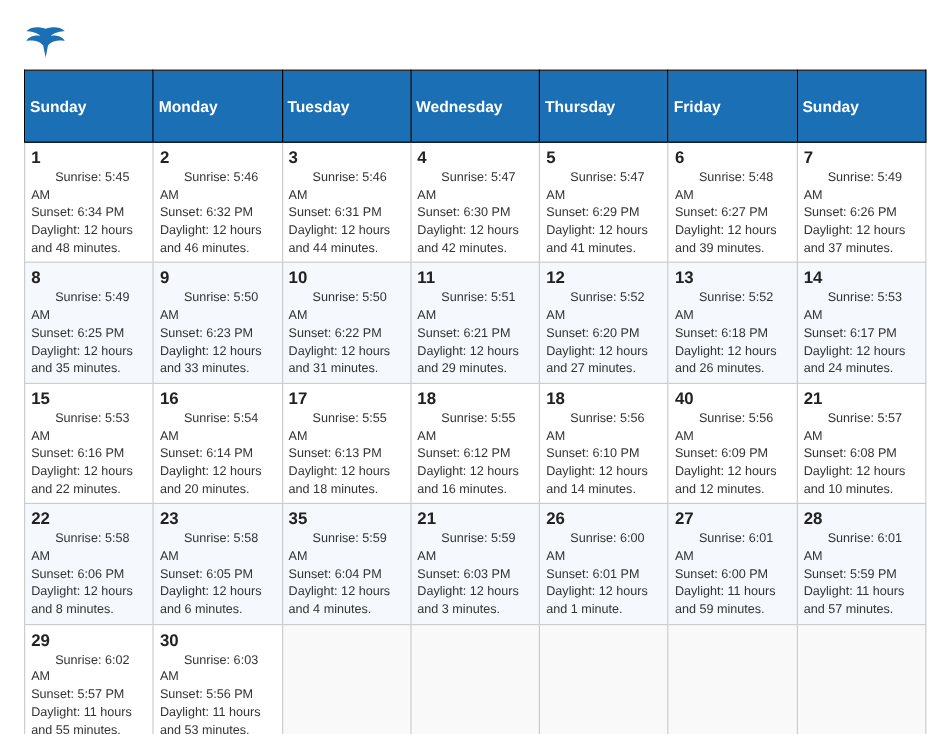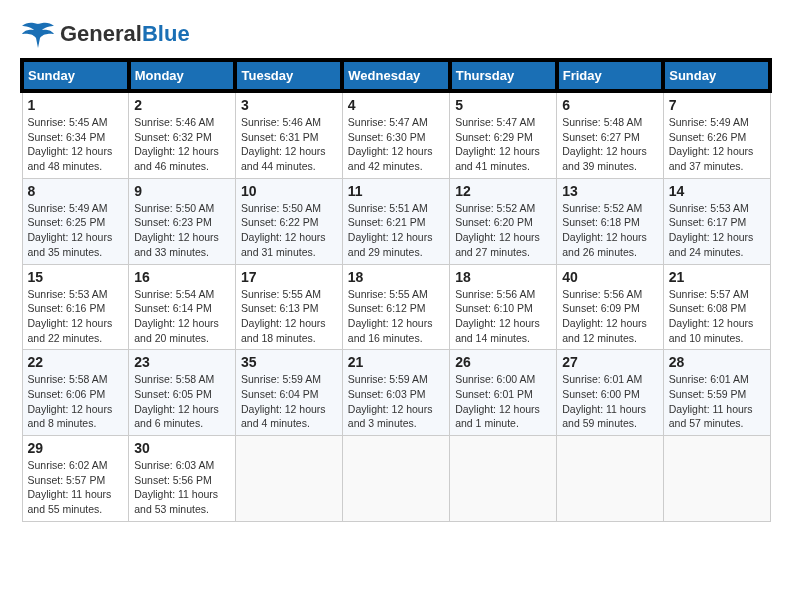--- a/index.html
+++ b/index.html
@@ -46,25 +46,25 @@
       color: #333;
     }
     table {
       width: 100%;
       border-collapse: collapse;
       font-size: 11px;
     }
     thead tr th {
       background: #1a6fb5;
       color: #fff;
-      padding: 6px 4px;
+      padding: 22px 4px;
       text-align: left;
       font-size: 13px;
       font-weight: bold;
-      border: 4px solid #000000;
+      border: 1px solid #000000;
     }
     tbody tr td {
       border: 1px solid #ccc;
       vertical-align: top;
       padding: 4px 5px;
       width: 108px;
       height: 80px;
       background: #fff;
     }
     tbody tr:nth-child(even) td {
@@ -74,40 +74,38 @@
       font-size: 14px;
       font-weight: bold;
       color: #222;
       display: block;
       margin-bottom: 2px;
     }
     .day-detail {
       color: #333;
       font-size: 10.5px;
       line-height: 1.4;
+      margin-left: 20px;
     }
     .empty-cell {
       background: #f9f9f9 !important;
     }
     tbody tr td.empty-cell {
       background: #f9f9f9;
     }
   </style>
 </head>
 <body>
 
 <div class="header">
   <div class="logo">
     <div class="logo-row">
       <svg width="36" height="28" viewBox="0 0 36 28">
         <path d="M18 4 C18 4, 28 0, 34 6 C34 6, 26 6, 22 10 C22 10, 30 8, 34 14 C34 14, 24 12, 20 18 L18 28 L16 18 C12 12, 2 14, 2 14 C6 8, 14 10, 14 10 C10 6, 2 6, 2 6 C8 0, 18 4, 18 4Z" fill="#1a6fb5"></path>
       </svg>
-      <div>
-        <span class="logo-text"><span>General</span><span class="blue">Blue</span></span>
-      </div>
     </div>
   </div>
   <div class="title-block">
     <div class="month-title"></div>
     <div class="location"></div>
   </div>
 </div>
 
 <table>
   <thead>

